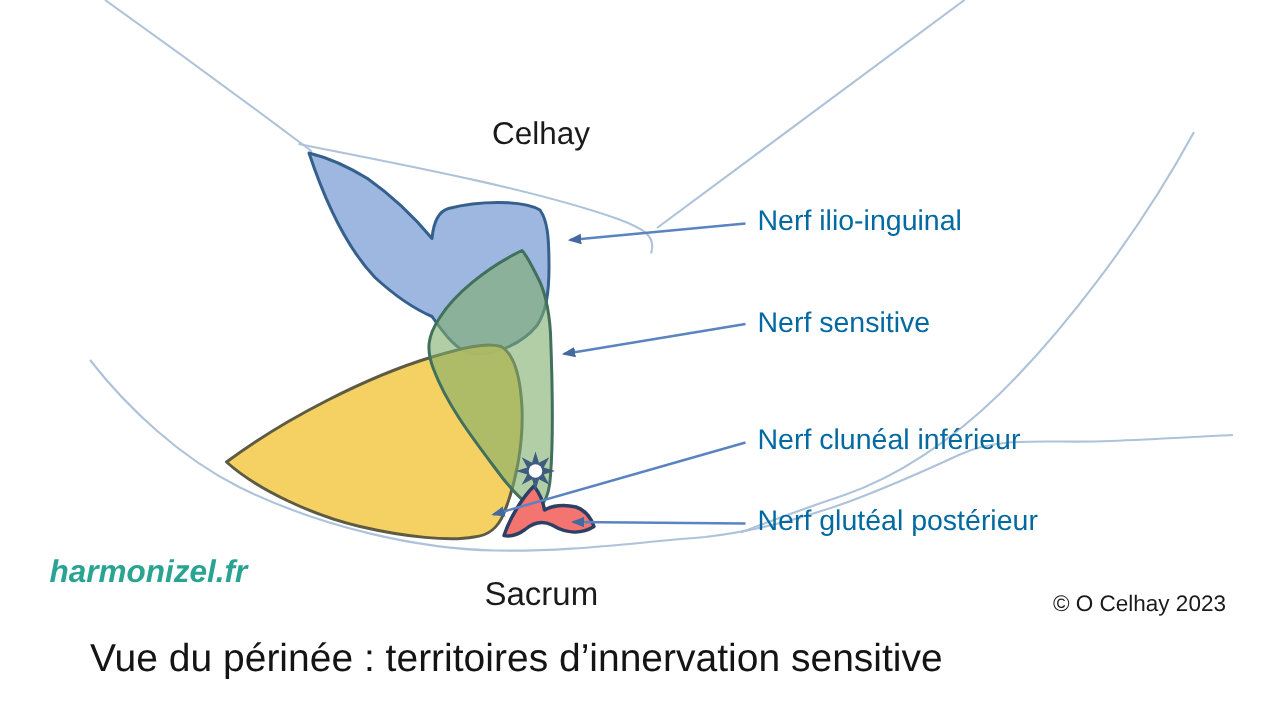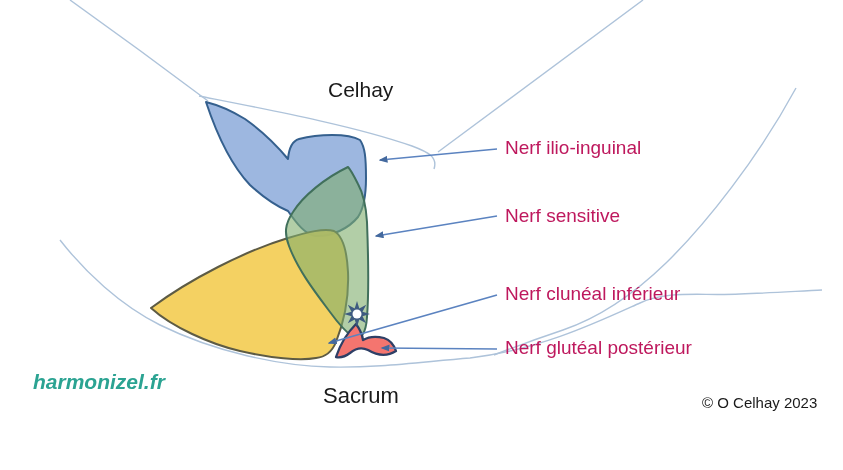--- a/index.html
+++ b/index.html
@@ -8,21 +8,21 @@
     background:#fff;font-family:"Liberation Sans",sans-serif;color:#111;
   }
   .stage svg{position:absolute;left:0;top:0;}
   .txt{position:absolute;white-space:nowrap;}
   .title{
     left:0;right:0;top:4px;text-align:center;
     font-size:50px;font-weight:700;letter-spacing:-1px;color:#0d0d0d;
   }
   .pubis{left:328px;top:78px;font-size:21px;color:#1a1a1a;}
   .sacrum{left:323px;top:383px;font-size:22px;color:#1a1a1a;}
-  .nerve-label{left:505px;font-size:19px;color:#be185d;}
+  .nerve-label{left:505px;font-size:19px;color:#0369a1;}
   .nl-0{top:137px;}
   .nl-1{top:205px;}
   .nl-2{top:283px;}
   .nl-3{top:337px;}
   .watermark{left:33px;top:370px;font-size:21px;font-style:italic;font-weight:600;}
   .copyright{left:702px;top:394px;font-size:15px;color:#1a1a1a;}
   .caption{left:60px;top:423px;font-size:26px;color:#141414;}
 </style>
 </head>
 <body>
@@ -103,13 +103,14 @@
   <div class="txt pubis">Celhay</div>
   <div class="txt sacrum">Sacrum</div>
 
   <div class="txt nerve-label nl-0">Nerf ilio-inguinal</div>
   <div class="txt nerve-label nl-1">Nerf sensitive</div>
   <div class="txt nerve-label nl-2">Nerf clunéal inférieur</div>
   <div class="txt nerve-label nl-3">Nerf glutéal postérieur</div>
 
   <div class="txt watermark" style="color: rgb(43, 163, 146); text-align: center;">harmonizel.fr</div>
   <div class="txt copyright">© O Celhay 2023</div>
+  <div class="txt caption">Vue du périnée : territoires d’innervation sensitive</div>
 </div>
 
 </body></html>

